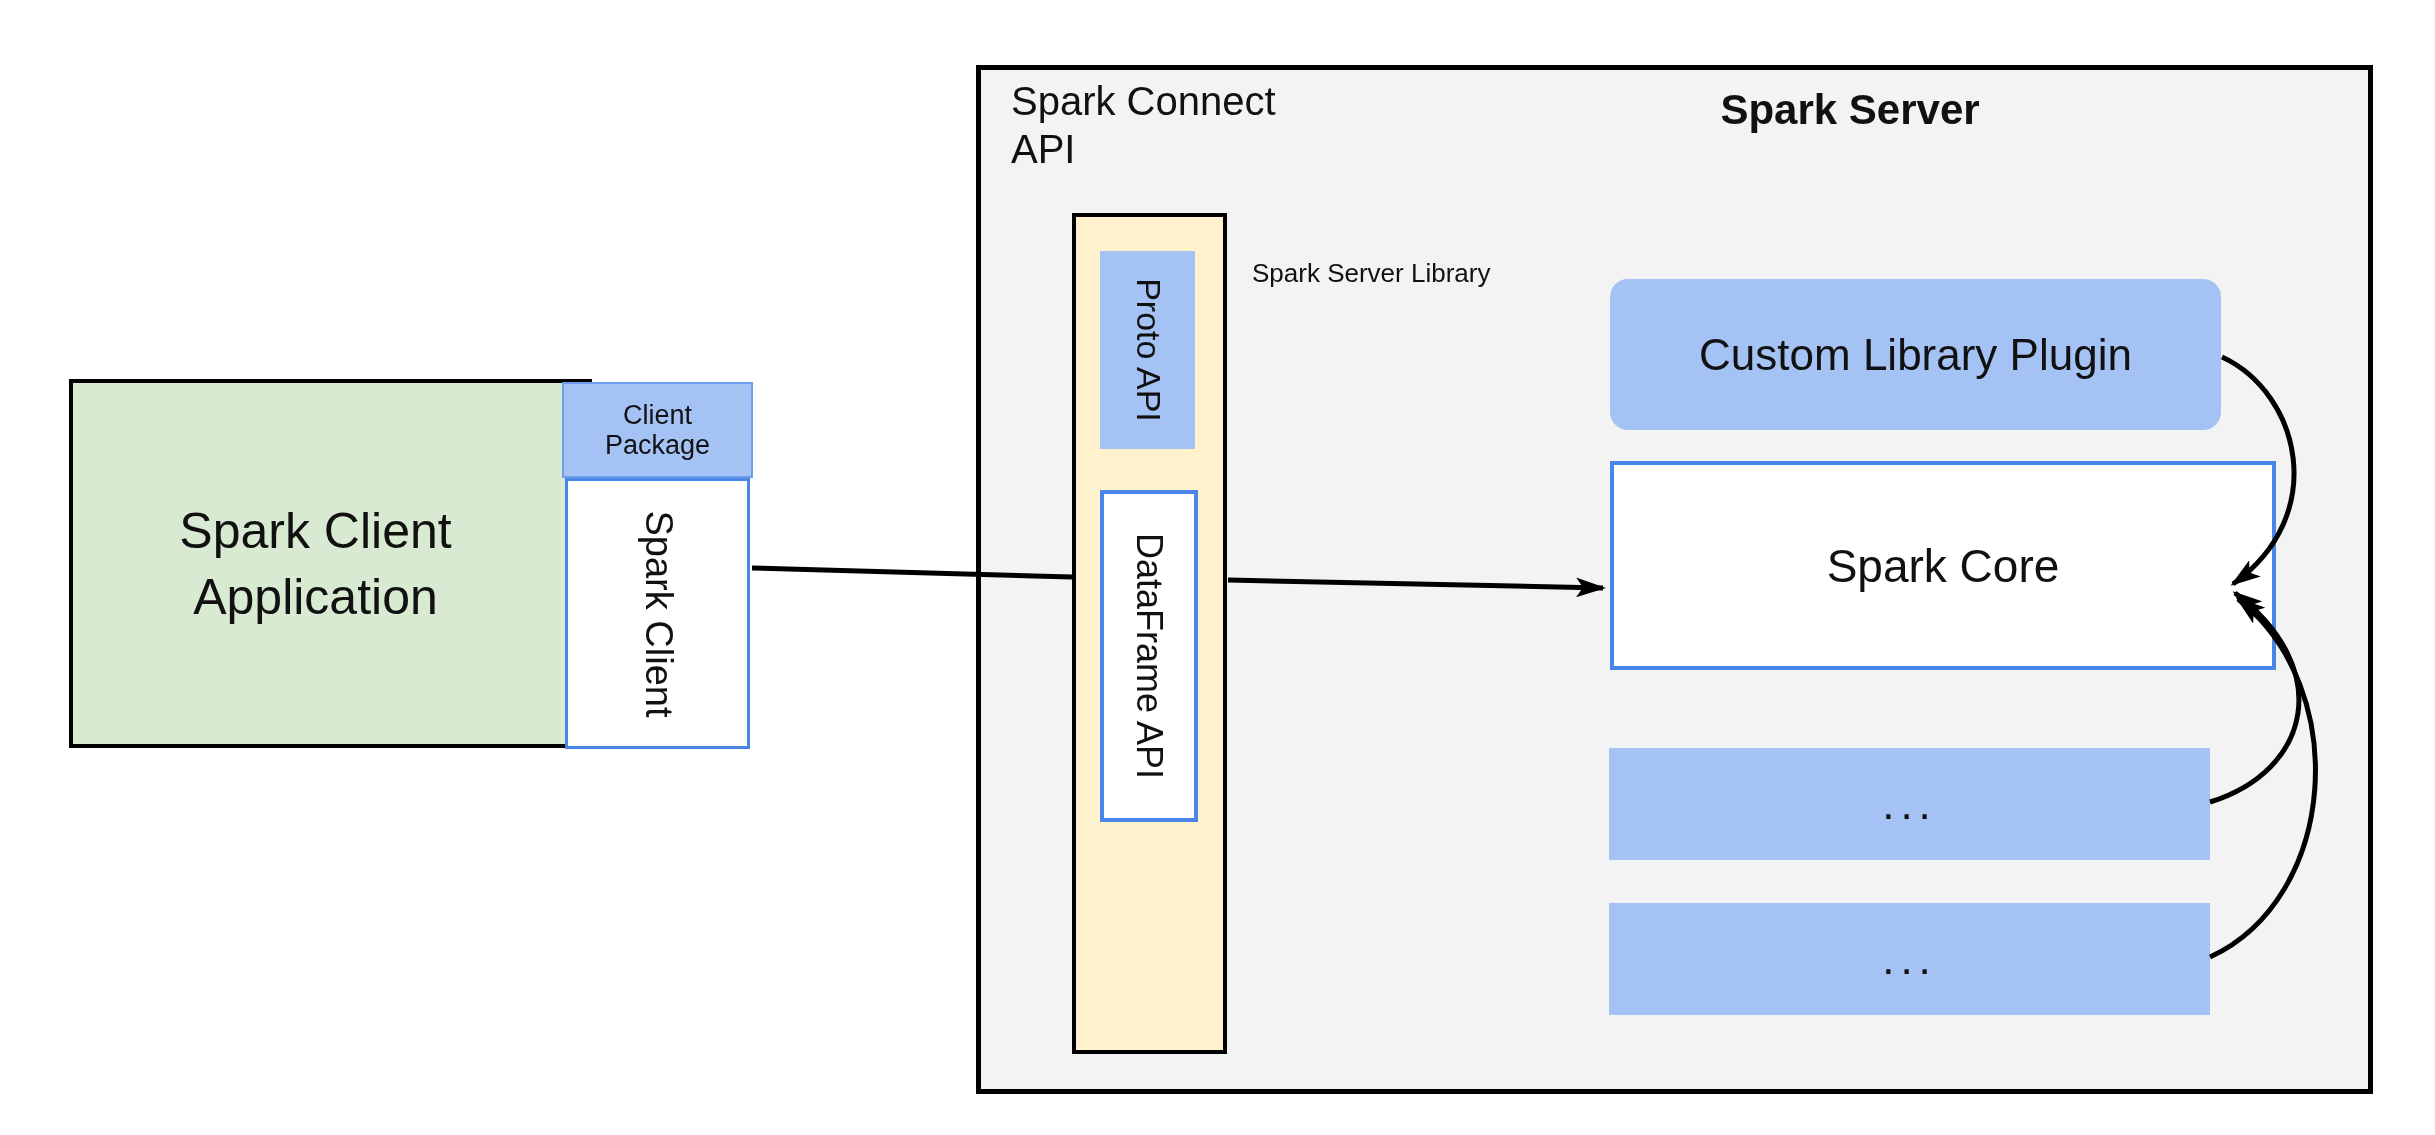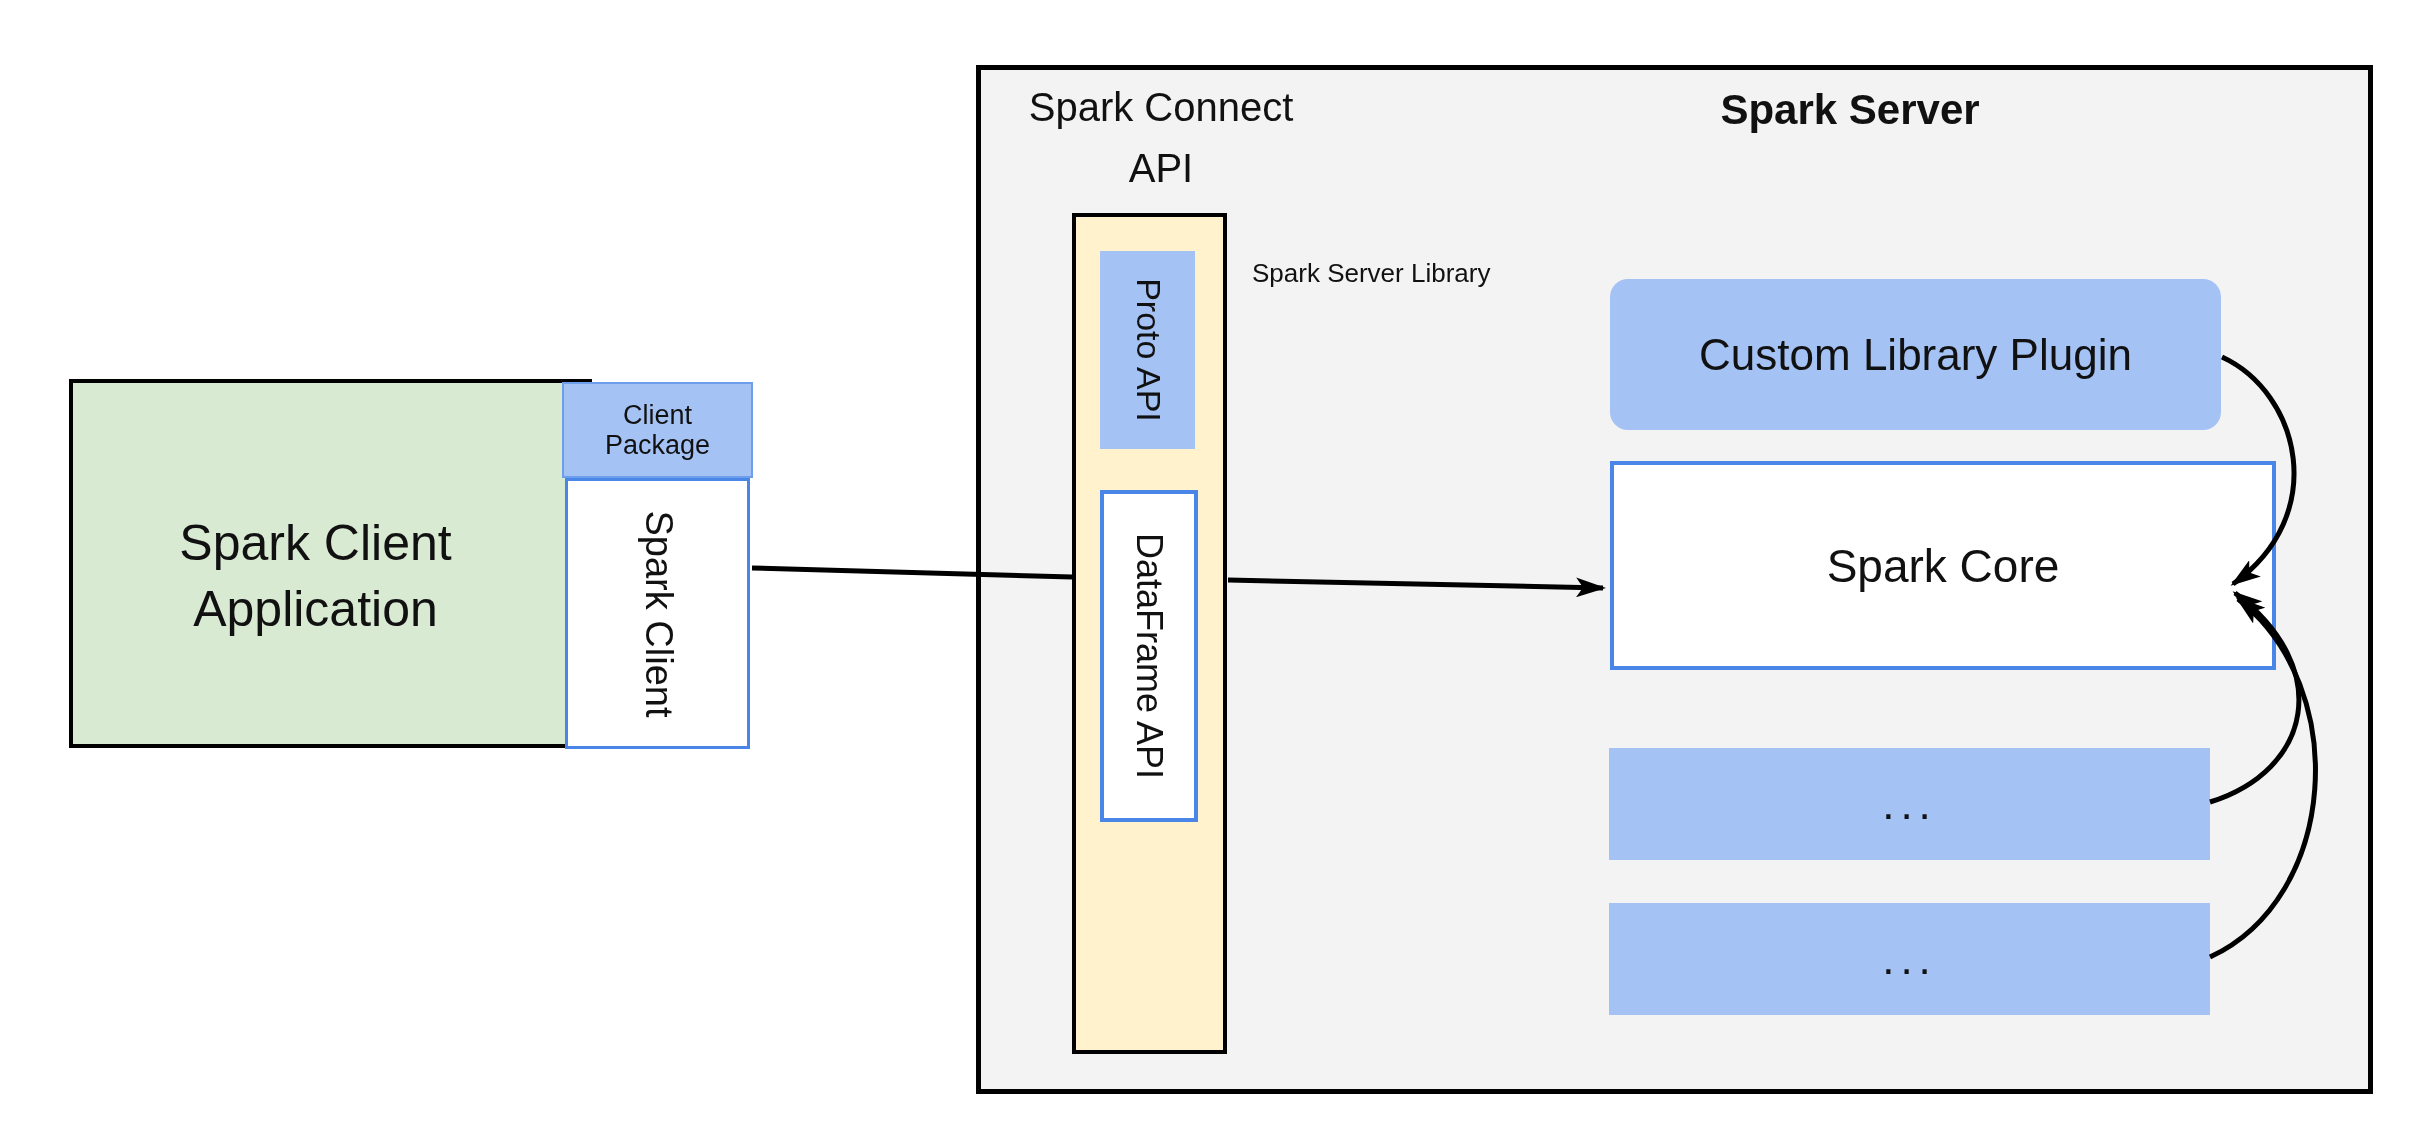--- a/index.html
+++ b/index.html
@@ -13,21 +13,21 @@
   }
   .abs{position:absolute;box-sizing:border-box;}
   .flexc{display:flex;align-items:center;justify-content:center;text-align:center;}
 
   
   .green-box{
     left:69px;top:379px;width:523px;height:369px;
     background:#d9ead3;border:4px solid #000;z-index:1;
   }
   .green-label{
-    left:69px;top:391px;width:493px;height:369px;z-index:1;
+    left:69px;top:379px;width:493px;height:369px;z-index:1;
     font-size:50px;line-height:66px;
   }
   .client-package{
     left:562px;top:382px;width:191px;height:96px;
     background:#a4c2f4;border:2px solid #6d9eeb;z-index:2;
     font-size:27px;line-height:30px;
   }
   .client-package span{display:block;width:120px;}
   .spark-client-box{
     left:565px;top:478px;width:185px;height:271px;
@@ -40,21 +40,21 @@
   }
   .spark-client-box .rot{font-size:38px;}
 
   
   .panel{
     left:976px;top:65px;width:1397px;height:1029px;
     background:#f3f3f3;border:5px solid #000;z-index:0;
   }
   .connect-api-title{
     left:1011px;top:77px;width:300px;z-index:2;
-    font-size:40px;line-height:61px;text-align:center;
+    font-size:40px;line-height:48px;
   }
   .server-title{
     left:1650px;top:84px;width:400px;z-index:2;
     font-size:42px;line-height:52px;font-weight:bold;text-align:center;
   }
 
   
   .yellow-box{
     left:1072px;top:213px;width:155px;height:841px;
     background:#fff2cc;border:4px solid #000;z-index:1;

